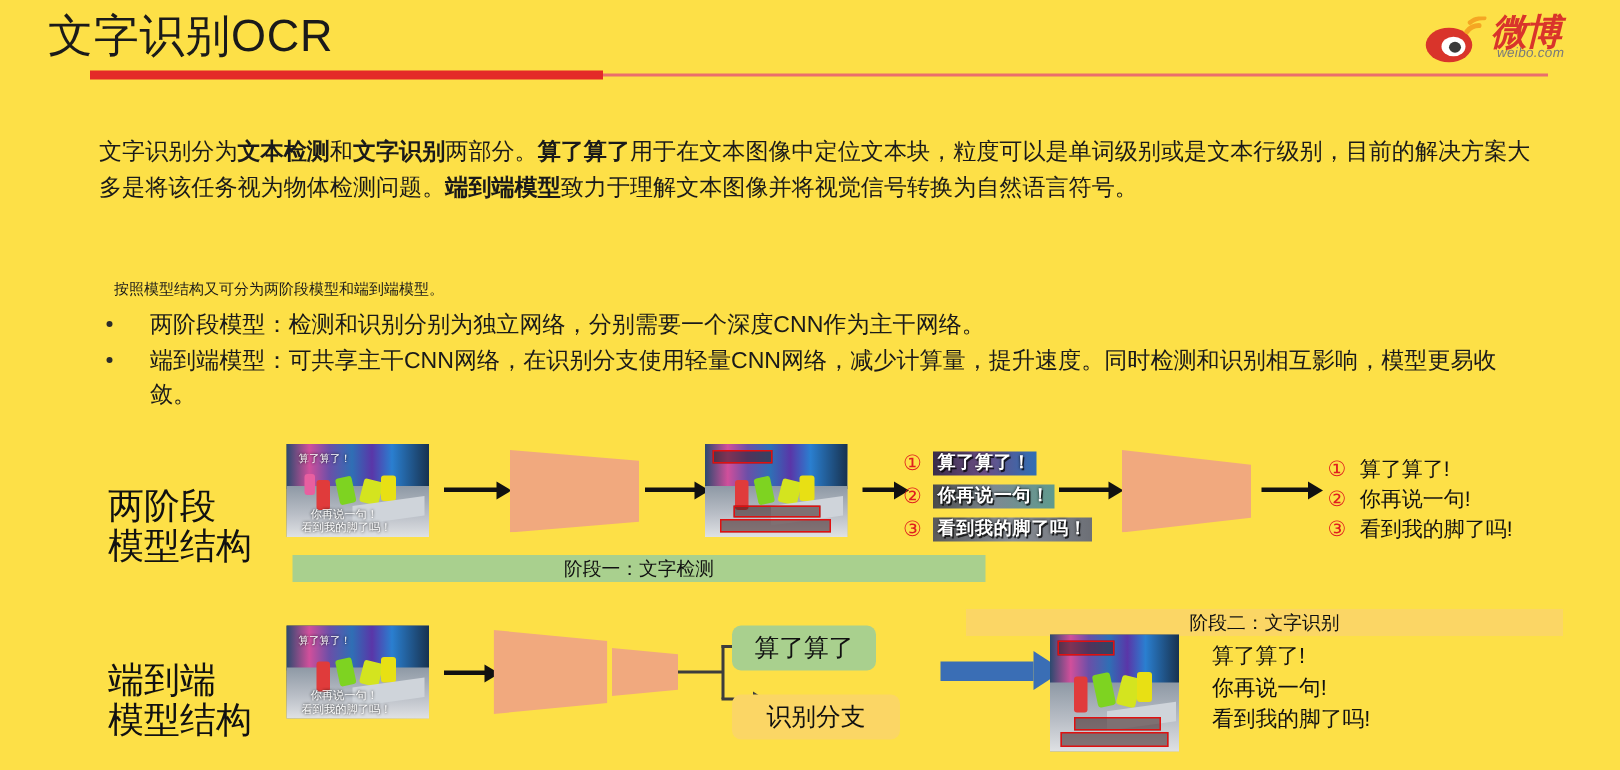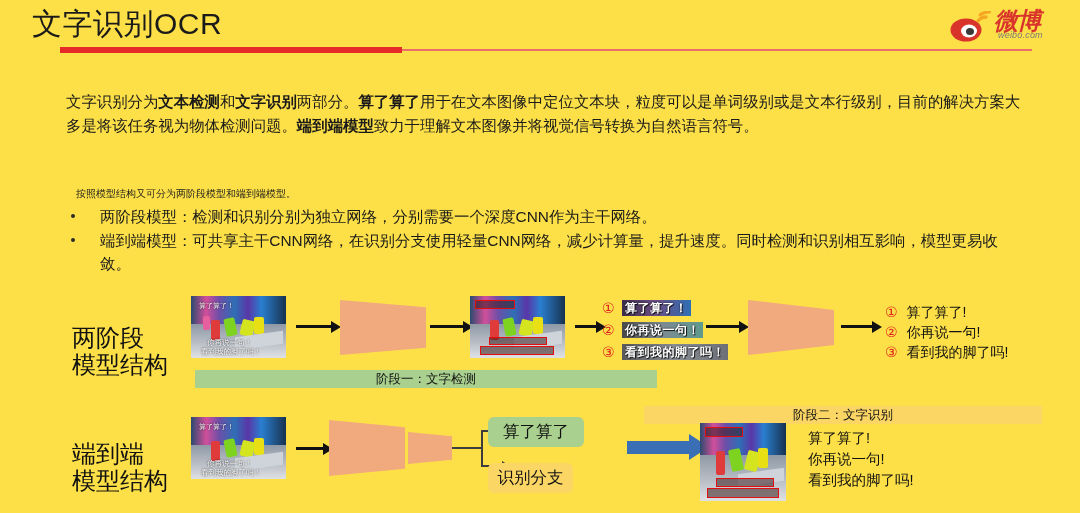--- a/index.html
+++ b/index.html
@@ -260,21 +260,21 @@
   <div class="trap narrow-right" style="left:329px; top:420px; width:76px; height:56px;"></div>
 
   <div class="trap narrow-right" style="left:408px; top:432px; width:44px; height:32px;"></div>
 
   <div class="line-plain" style="left:452px; top:447px; width:30px; height:1.8px;"></div>
   <div class="line-plain" style="left:481px; top:430px; width:1.8px; height:36px;"></div>
   <div class="arrow-thin" style="left:481px; top:430px; width:22px;"></div>
   <div class="arrow-thin" style="left:481px; top:465px; width:22px;"></div>
 
   <div class="branch-box branch-detect" style="left:488px; top:417px; width:96px;">算了算了</div>
-  <div class="branch-box branch-recog" style="left:488px; top:463px; width:85px;">识别分支</div>
+  <div class="branch-box branch-recog" style="left:488px; top:463px; width:112px;">识别分支</div>
 
   <div class="bigarrow" style="left:627px; top:434px; width:82px; height:27px;">
     <div class="shaft" style="width:62px;"></div>
     <div class="head" style="left:62px;"></div>
   </div>
 
   <div class="photo" style="left:700px; top:423px; width:86px; height:78px;">
     <div class="ph-strip" style="left:0;top:0;width:86px;height:34px;background:linear-gradient(90deg,#2b4a6f 0%,#d14f9b 16%,#6b4fa8 30%,#2f6fb5 46%,#5a36a8 60%,#2a7fd0 74%,#18324f 100%);"></div>
     <div class="ph-strip" style="left:0;top:32px;width:86px;height:46px;background:linear-gradient(180deg,#8e99a5 0%,#b9bec6 55%,#dfe1e4 100%);"></div>
     <div class="ph-strip" style="left:16px;top:28px;width:9px;height:24px;background:#e03b3b;border-radius:2px;"></div>

